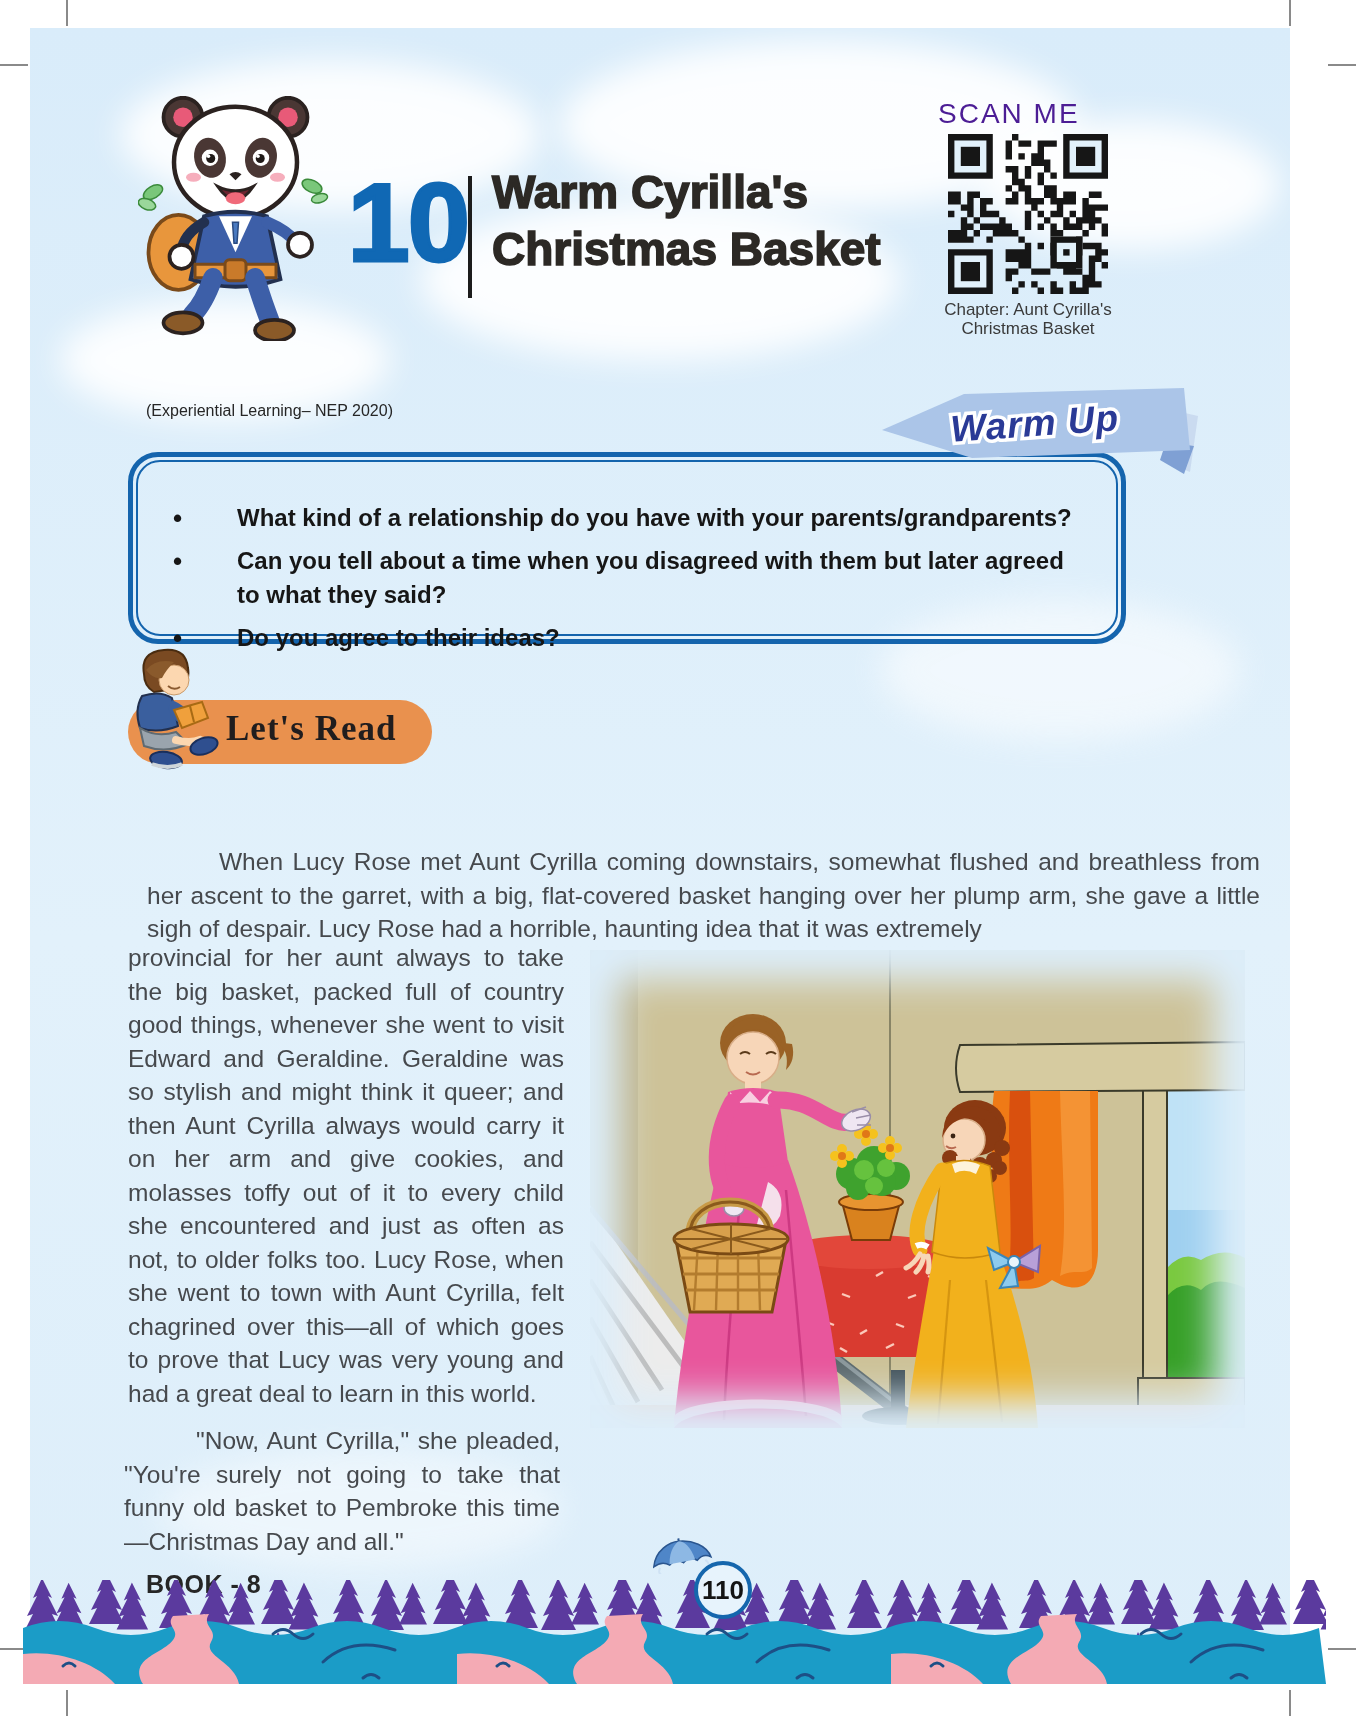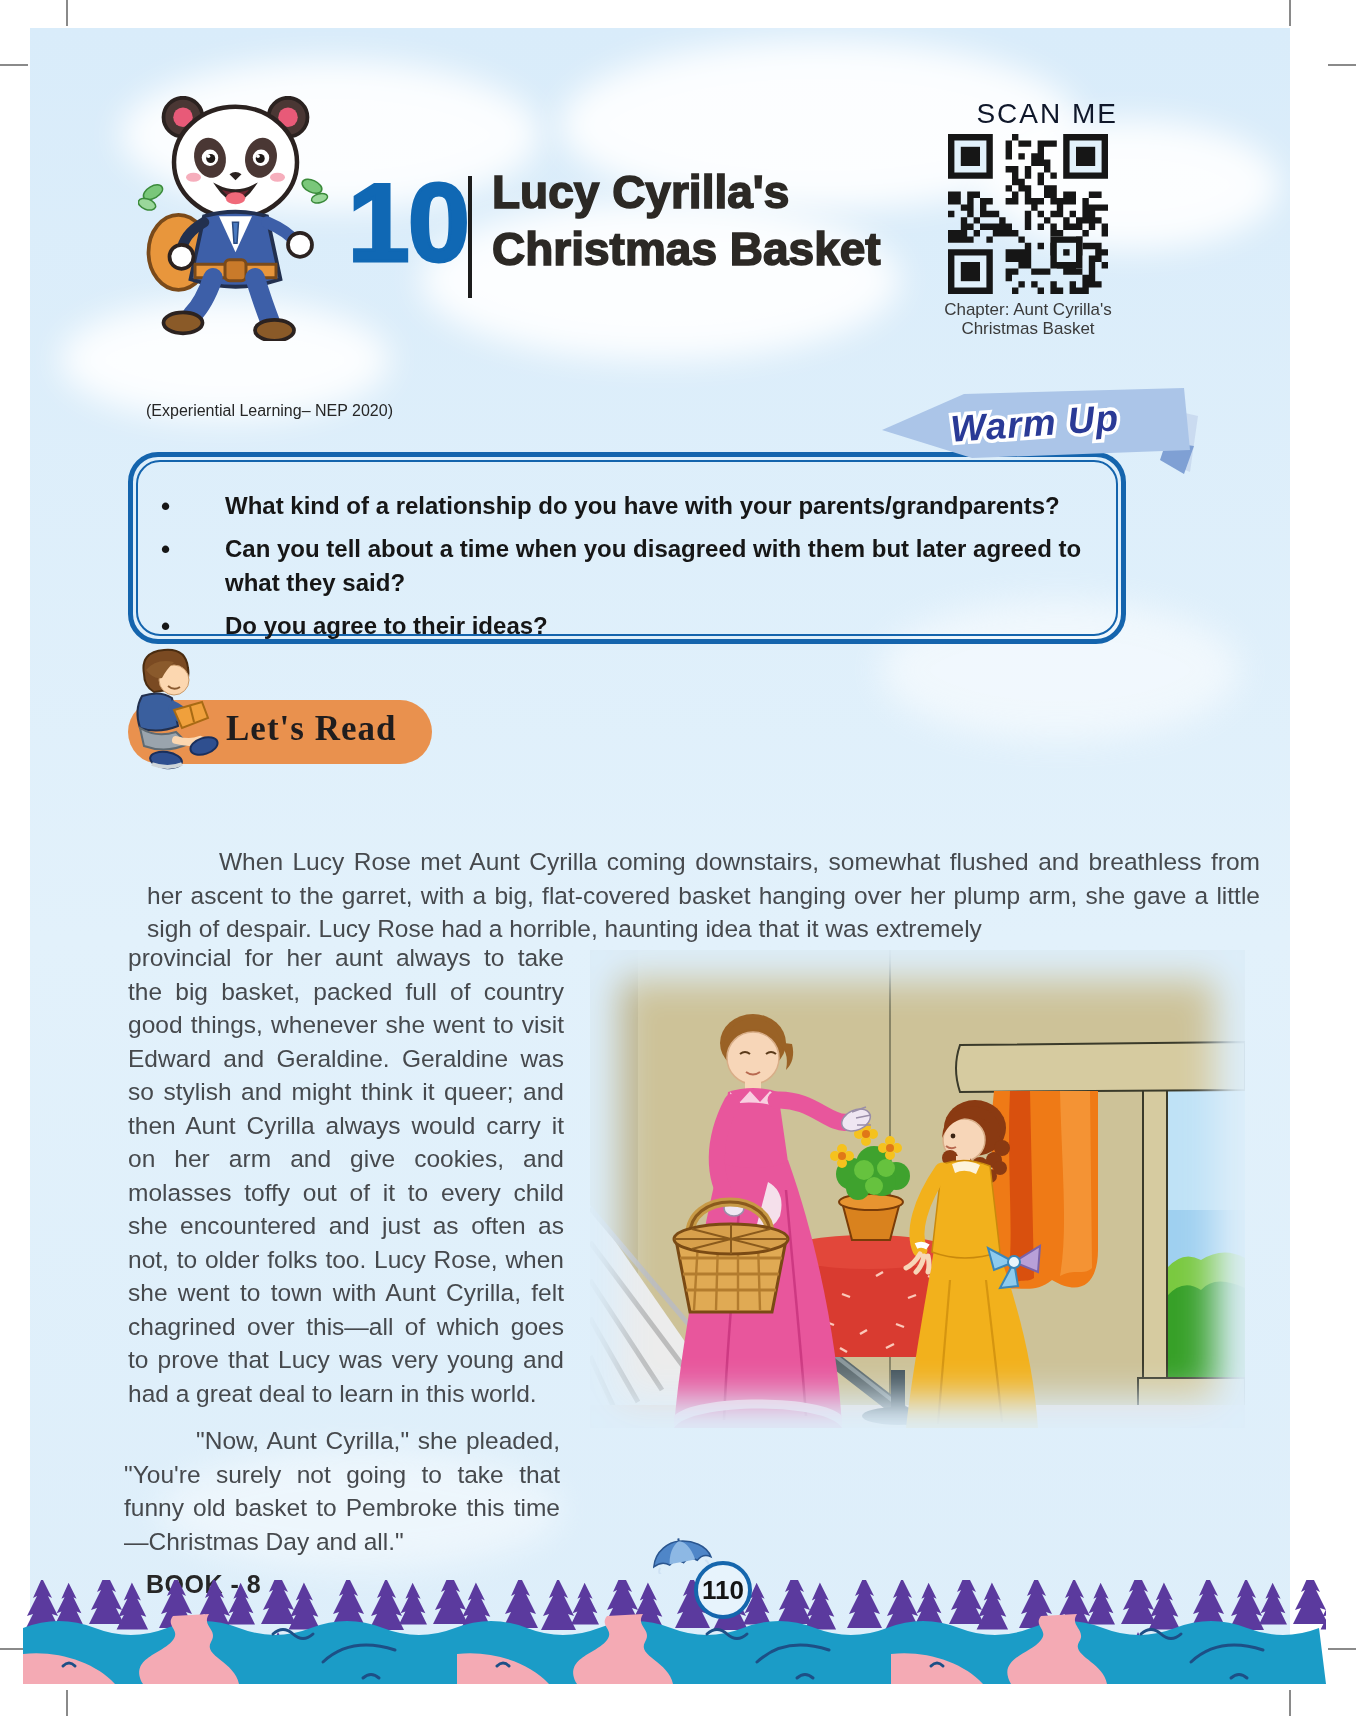--- a/index.html
+++ b/index.html
@@ -8,28 +8,28 @@
   .abs{position:absolute;}
   .sky{left:30px;top:28px;width:1260px;height:1656px;background:linear-gradient(#d9ecfa,#e2f1fb 55%,#ddeefa);}
   .cloud{border-radius:50%;background:rgba(255,255,255,.9);filter:blur(16px);}
   .crop{background:#8a8a8a;}
   
   .chapnum{left:308px;top:158px;width:160px;text-align:right;font-size:112px;font-weight:700;
            color:#1068b4;-webkit-text-stroke:3px #1068b4;letter-spacing:-2px;}
   .tdiv{left:468px;top:176px;width:4px;height:122px;background:#1c1c1c;}
   .ctitle{left:492px;top:164px;width:520px;font-size:46px;line-height:57px;font-weight:700;
           color:#2c2925;-webkit-text-stroke:1.6px #2c2925;letter-spacing:0;}
-  .scanme{left:938px;top:98px;width:180px;text-align:right;font-size:28px;color:#0f172a;letter-spacing:2px;}
+  .scanme{left:938px;top:98px;width:180px;text-align:left;font-size:28px;color:#4c1d95;letter-spacing:2px;}
   .qrcap{left:898px;top:300px;width:260px;text-align:center;font-size:17px;line-height:19px;color:#3a3a3a;}
   
   .expnote{left:146px;top:402px;font-size:16px;color:#262626;}
   
   .wbox{left:128px;top:452px;width:988px;height:182px;border:5px solid #1464ad;border-radius:30px;}
   .wbox-in{position:absolute;left:3px;top:3px;right:3px;bottom:3px;border:2px solid #1464ad;border-radius:24px;}
-  .wbox ul{margin:0;padding:32px 26px 0 0;list-style:none;}
+  .wbox ul{margin:12px;padding:32px 26px 0 0;list-style:none;}
   .wbox li{position:relative;padding-left:92px;margin-bottom:9px;font-size:24px;line-height:34px;
            font-weight:700;color:#161616;}
   .wbox li::before{content:"•";position:absolute;left:28px;top:0;font-size:26px;}
   
   .pill{left:128px;top:700px;width:304px;height:64px;background:#e9914e;border-radius:32px;}
   .pill-label{position:absolute;left:98px;top:9px;font-family:Liberation Serif, serif;font-weight:700;
               font-size:35px;color:#201d1e;letter-spacing:1px;}
   
   .story{font-size:24.5px;line-height:33.5px;color:#46494d;text-align:justify;}
   .p1{left:124px;top:845px;width:1113px;text-indent:72px;margin-left:23px;}
@@ -103,21 +103,21 @@
       <path d="M50,121 Q44,138 36,146" stroke="#3d5fa8" stroke-width="13" fill="none" stroke-linecap="round"></path>
       <path d="M78,121 Q84,140 88,150" stroke="#3d5fa8" stroke-width="13" fill="none" stroke-linecap="round"></path>
       <ellipse cx="30" cy="151" rx="13" ry="7" fill="#8a5a28" stroke="#2b2220" stroke-width="2.5"></ellipse>
       <ellipse cx="91" cy="156" rx="13" ry="7" fill="#8a5a28" stroke="#2b2220" stroke-width="2.5"></ellipse>
     </svg>
   </div>
 
   <div class="abs chapnum">10</div>
   <div class="abs tdiv"></div>
   <div class="abs ctitle">
-    <div>Lucy Cyrilla's</div>
+    <div>Warm Cyrilla's</div>
     <div>Christmas Basket</div>
   </div>
 
   <div class="abs scanme">SCAN ME</div>
   <div class="abs" style="left:948px;top:134px;width:160px;height:160px;">
     <svg id="qr-svg" width="160" height="160" viewBox="0 0 160 160">
         <path d="M64.0,0.0h6.4v6.4h-6.4zM57.6,6.4h6.4v6.4h-6.4zM70.4,6.4h6.4v6.4h-6.4zM76.8,6.4h6.4v6.4h-6.4zM89.6,6.4h6.4v6.4h-6.4zM96.0,6.4h6.4v6.4h-6.4zM102.4,6.4h6.4v6.4h-6.4zM57.6,12.8h6.4v6.4h-6.4zM89.6,12.8h6.4v6.4h-6.4zM57.6,19.2h6.4v6.4h-6.4zM70.4,19.2h6.4v6.4h-6.4zM83.2,19.2h6.4v6.4h-6.4zM89.6,19.2h6.4v6.4h-6.4zM83.2,25.6h6.4v6.4h-6.4zM89.6,25.6h6.4v6.4h-6.4zM96.0,25.6h6.4v6.4h-6.4zM57.6,32.0h6.4v6.4h-6.4zM64.0,32.0h6.4v6.4h-6.4zM76.8,32.0h6.4v6.4h-6.4zM96.0,32.0h6.4v6.4h-6.4zM64.0,38.4h6.4v6.4h-6.4zM76.8,38.4h6.4v6.4h-6.4zM89.6,38.4h6.4v6.4h-6.4zM102.4,38.4h6.4v6.4h-6.4zM64.0,44.8h6.4v6.4h-6.4zM70.4,44.8h6.4v6.4h-6.4zM89.6,44.8h6.4v6.4h-6.4zM57.6,51.2h6.4v6.4h-6.4zM70.4,51.2h6.4v6.4h-6.4zM76.8,51.2h6.4v6.4h-6.4zM96.0,51.2h6.4v6.4h-6.4zM102.4,51.2h6.4v6.4h-6.4zM0.0,57.6h6.4v6.4h-6.4zM6.4,57.6h6.4v6.4h-6.4zM19.2,57.6h6.4v6.4h-6.4zM25.6,57.6h6.4v6.4h-6.4zM64.0,57.6h6.4v6.4h-6.4zM76.8,57.6h6.4v6.4h-6.4zM96.0,57.6h6.4v6.4h-6.4zM102.4,57.6h6.4v6.4h-6.4zM115.2,57.6h6.4v6.4h-6.4zM121.6,57.6h6.4v6.4h-6.4zM140.8,57.6h6.4v6.4h-6.4zM147.2,57.6h6.4v6.4h-6.4zM0.0,64.0h6.4v6.4h-6.4zM6.4,64.0h6.4v6.4h-6.4zM19.2,64.0h6.4v6.4h-6.4zM32.0,64.0h6.4v6.4h-6.4zM38.4,64.0h6.4v6.4h-6.4zM57.6,64.0h6.4v6.4h-6.4zM64.0,64.0h6.4v6.4h-6.4zM76.8,64.0h6.4v6.4h-6.4zM83.2,64.0h6.4v6.4h-6.4zM89.6,64.0h6.4v6.4h-6.4zM102.4,64.0h6.4v6.4h-6.4zM108.8,64.0h6.4v6.4h-6.4zM115.2,64.0h6.4v6.4h-6.4zM121.6,64.0h6.4v6.4h-6.4zM134.4,64.0h6.4v6.4h-6.4zM12.8,70.4h6.4v6.4h-6.4zM19.2,70.4h6.4v6.4h-6.4zM32.0,70.4h6.4v6.4h-6.4zM83.2,70.4h6.4v6.4h-6.4zM108.8,70.4h6.4v6.4h-6.4zM134.4,70.4h6.4v6.4h-6.4zM140.8,70.4h6.4v6.4h-6.4zM147.2,70.4h6.4v6.4h-6.4zM153.6,70.4h6.4v6.4h-6.4zM0.0,76.8h6.4v6.4h-6.4zM19.2,76.8h6.4v6.4h-6.4zM32.0,76.8h6.4v6.4h-6.4zM38.4,76.8h6.4v6.4h-6.4zM44.8,76.8h6.4v6.4h-6.4zM76.8,76.8h6.4v6.4h-6.4zM89.6,76.8h6.4v6.4h-6.4zM102.4,76.8h6.4v6.4h-6.4zM108.8,76.8h6.4v6.4h-6.4zM121.6,76.8h6.4v6.4h-6.4zM134.4,76.8h6.4v6.4h-6.4zM140.8,76.8h6.4v6.4h-6.4zM12.8,83.2h6.4v6.4h-6.4zM25.6,83.2h6.4v6.4h-6.4zM51.2,83.2h6.4v6.4h-6.4zM76.8,83.2h6.4v6.4h-6.4zM96.0,83.2h6.4v6.4h-6.4zM115.2,83.2h6.4v6.4h-6.4zM128.0,83.2h6.4v6.4h-6.4zM134.4,83.2h6.4v6.4h-6.4zM140.8,83.2h6.4v6.4h-6.4zM147.2,83.2h6.4v6.4h-6.4zM12.8,89.6h6.4v6.4h-6.4zM19.2,89.6h6.4v6.4h-6.4zM32.0,89.6h6.4v6.4h-6.4zM38.4,89.6h6.4v6.4h-6.4zM44.8,89.6h6.4v6.4h-6.4zM51.2,89.6h6.4v6.4h-6.4zM57.6,89.6h6.4v6.4h-6.4zM76.8,89.6h6.4v6.4h-6.4zM89.6,89.6h6.4v6.4h-6.4zM102.4,89.6h6.4v6.4h-6.4zM115.2,89.6h6.4v6.4h-6.4zM121.6,89.6h6.4v6.4h-6.4zM128.0,89.6h6.4v6.4h-6.4zM140.8,89.6h6.4v6.4h-6.4zM153.6,89.6h6.4v6.4h-6.4zM0.0,96.0h6.4v6.4h-6.4zM6.4,96.0h6.4v6.4h-6.4zM12.8,96.0h6.4v6.4h-6.4zM25.6,96.0h6.4v6.4h-6.4zM44.8,96.0h6.4v6.4h-6.4zM51.2,96.0h6.4v6.4h-6.4zM57.6,96.0h6.4v6.4h-6.4zM64.0,96.0h6.4v6.4h-6.4zM102.4,96.0h6.4v6.4h-6.4zM108.8,96.0h6.4v6.4h-6.4zM134.4,96.0h6.4v6.4h-6.4zM153.6,96.0h6.4v6.4h-6.4zM0.0,102.4h6.4v6.4h-6.4zM6.4,102.4h6.4v6.4h-6.4zM12.8,102.4h6.4v6.4h-6.4zM19.2,102.4h6.4v6.4h-6.4zM38.4,102.4h6.4v6.4h-6.4zM70.4,102.4h6.4v6.4h-6.4zM128.0,102.4h6.4v6.4h-6.4zM76.8,108.8h6.4v6.4h-6.4zM89.6,108.8h6.4v6.4h-6.4zM102.4,108.8h6.4v6.4h-6.4zM115.2,108.8h6.4v6.4h-6.4zM134.4,108.8h6.4v6.4h-6.4zM140.8,108.8h6.4v6.4h-6.4zM147.2,108.8h6.4v6.4h-6.4zM57.6,115.2h6.4v6.4h-6.4zM64.0,115.2h6.4v6.4h-6.4zM70.4,115.2h6.4v6.4h-6.4zM76.8,115.2h6.4v6.4h-6.4zM102.4,115.2h6.4v6.4h-6.4zM128.0,115.2h6.4v6.4h-6.4zM147.2,115.2h6.4v6.4h-6.4zM153.6,115.2h6.4v6.4h-6.4zM57.6,121.6h6.4v6.4h-6.4zM64.0,121.6h6.4v6.4h-6.4zM70.4,121.6h6.4v6.4h-6.4zM76.8,121.6h6.4v6.4h-6.4zM140.8,121.6h6.4v6.4h-6.4zM147.2,121.6h6.4v6.4h-6.4zM70.4,128.0h6.4v6.4h-6.4zM76.8,128.0h6.4v6.4h-6.4zM108.8,128.0h6.4v6.4h-6.4zM115.2,128.0h6.4v6.4h-6.4zM121.6,128.0h6.4v6.4h-6.4zM140.8,128.0h6.4v6.4h-6.4zM153.6,128.0h6.4v6.4h-6.4zM57.6,134.4h6.4v6.4h-6.4zM64.0,134.4h6.4v6.4h-6.4zM83.2,134.4h6.4v6.4h-6.4zM89.6,134.4h6.4v6.4h-6.4zM96.0,134.4h6.4v6.4h-6.4zM115.2,134.4h6.4v6.4h-6.4zM121.6,134.4h6.4v6.4h-6.4zM128.0,134.4h6.4v6.4h-6.4zM140.8,134.4h6.4v6.4h-6.4zM57.6,140.8h6.4v6.4h-6.4zM134.4,140.8h6.4v6.4h-6.4zM140.8,140.8h6.4v6.4h-6.4zM70.4,147.2h6.4v6.4h-6.4zM83.2,147.2h6.4v6.4h-6.4zM102.4,147.2h6.4v6.4h-6.4zM121.6,147.2h6.4v6.4h-6.4zM134.4,147.2h6.4v6.4h-6.4zM140.8,147.2h6.4v6.4h-6.4zM147.2,147.2h6.4v6.4h-6.4zM64.0,153.6h6.4v6.4h-6.4zM89.6,153.6h6.4v6.4h-6.4zM102.4,153.6h6.4v6.4h-6.4zM108.8,153.6h6.4v6.4h-6.4zM121.6,153.6h6.4v6.4h-6.4zM128.0,153.6h6.4v6.4h-6.4zM134.4,153.6h6.4v6.4h-6.4z" fill="#161616"></path>
         <path d="M0,0h44.800000000000004v44.800000000000004h-44.800000000000004z" fill="#161616"></path>
         <path d="M6.4,6.4h32v32h-32z" fill="#e2f1fb"></path>
         <path d="M12.8,12.8h19.200000000000003v19.200000000000003h-19.200000000000003z" fill="#161616"></path>

